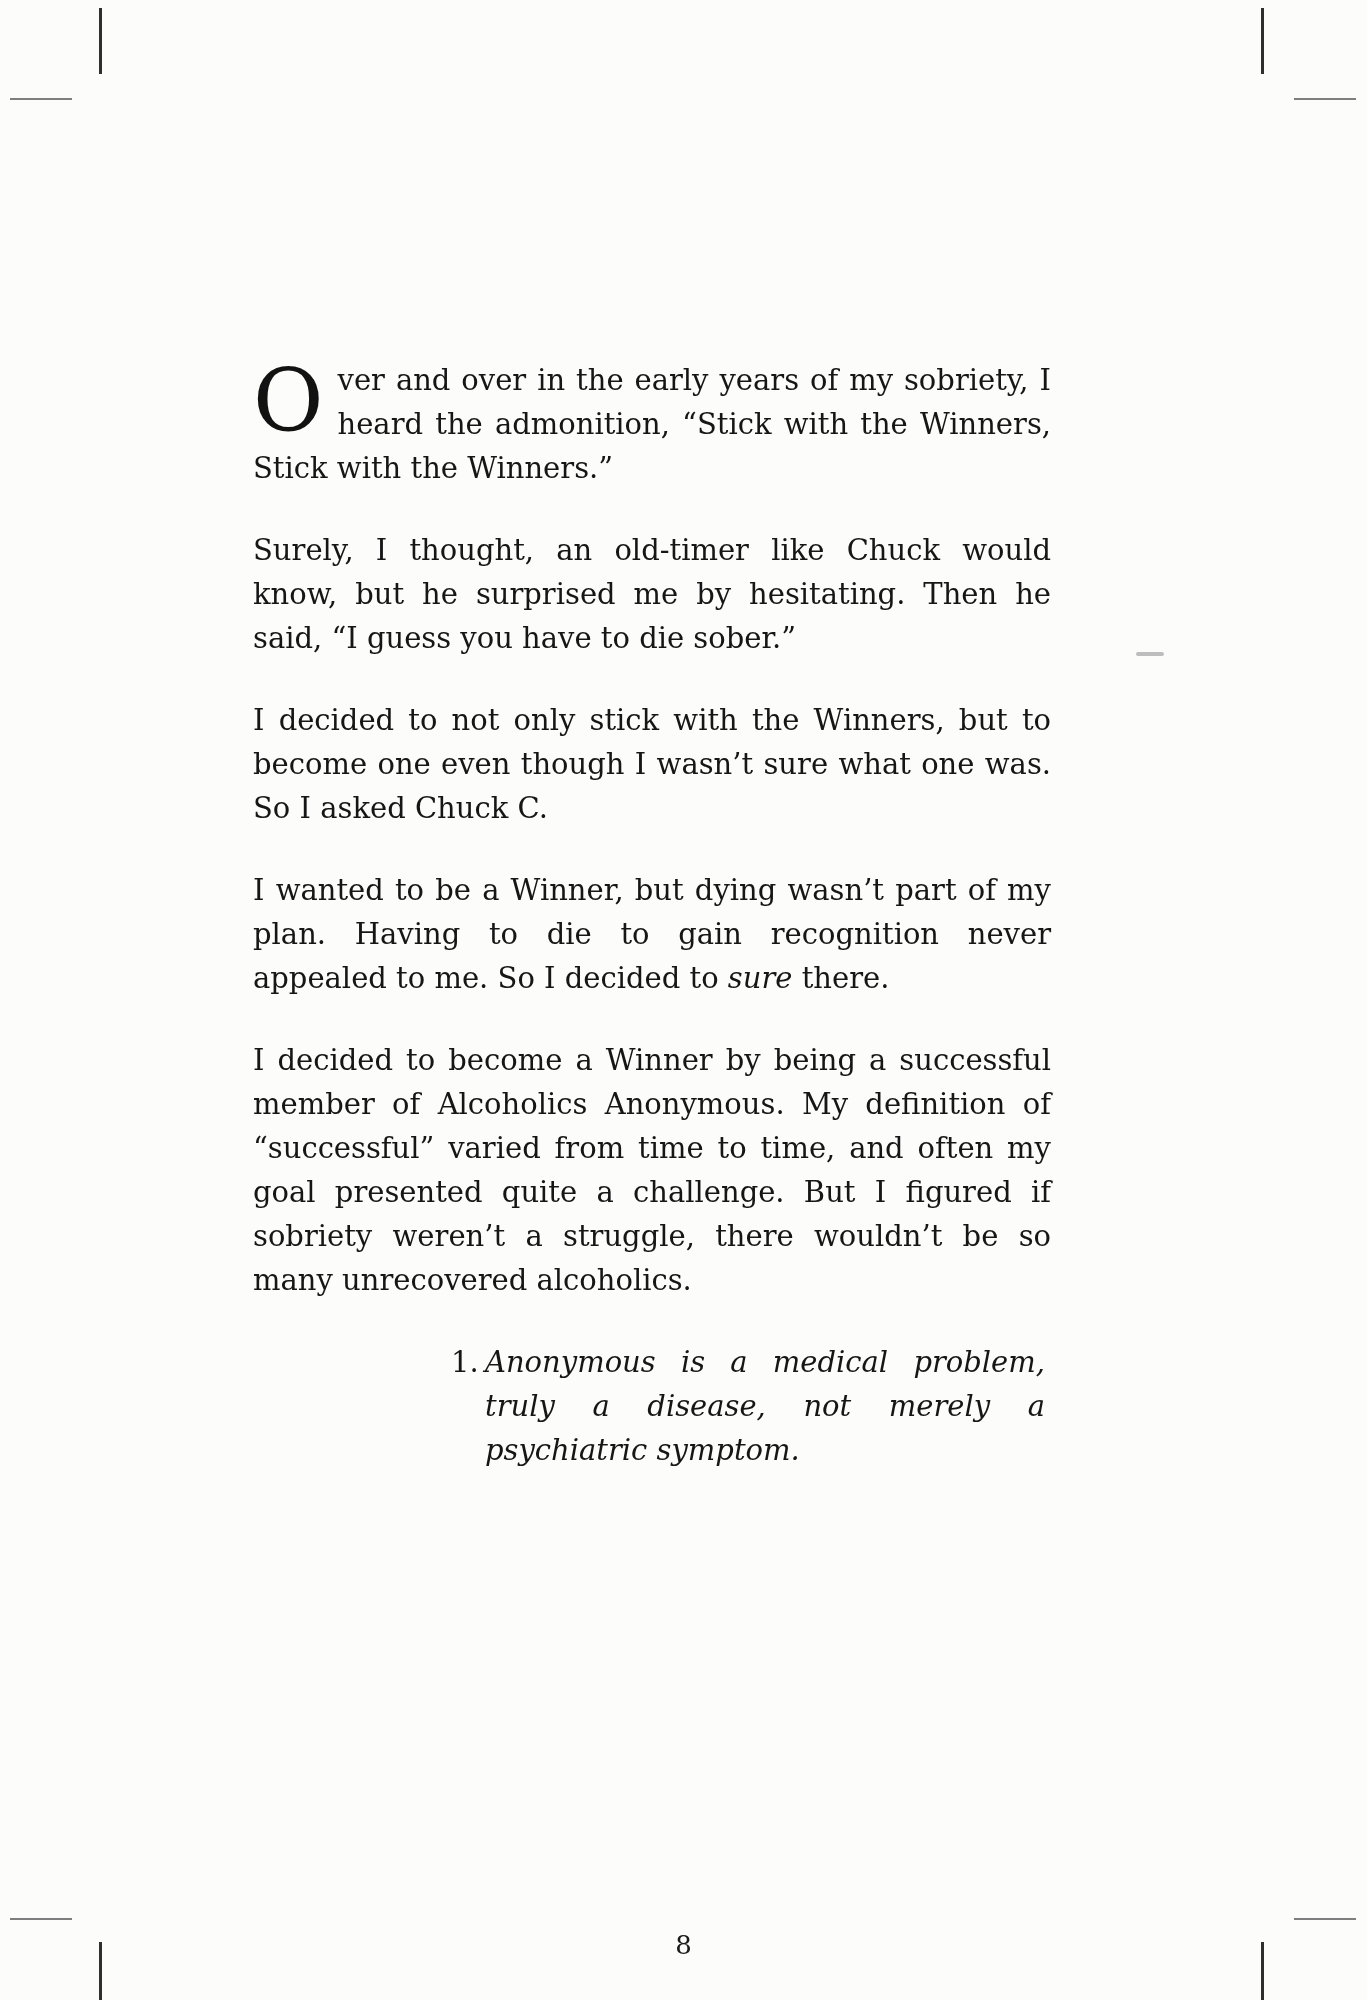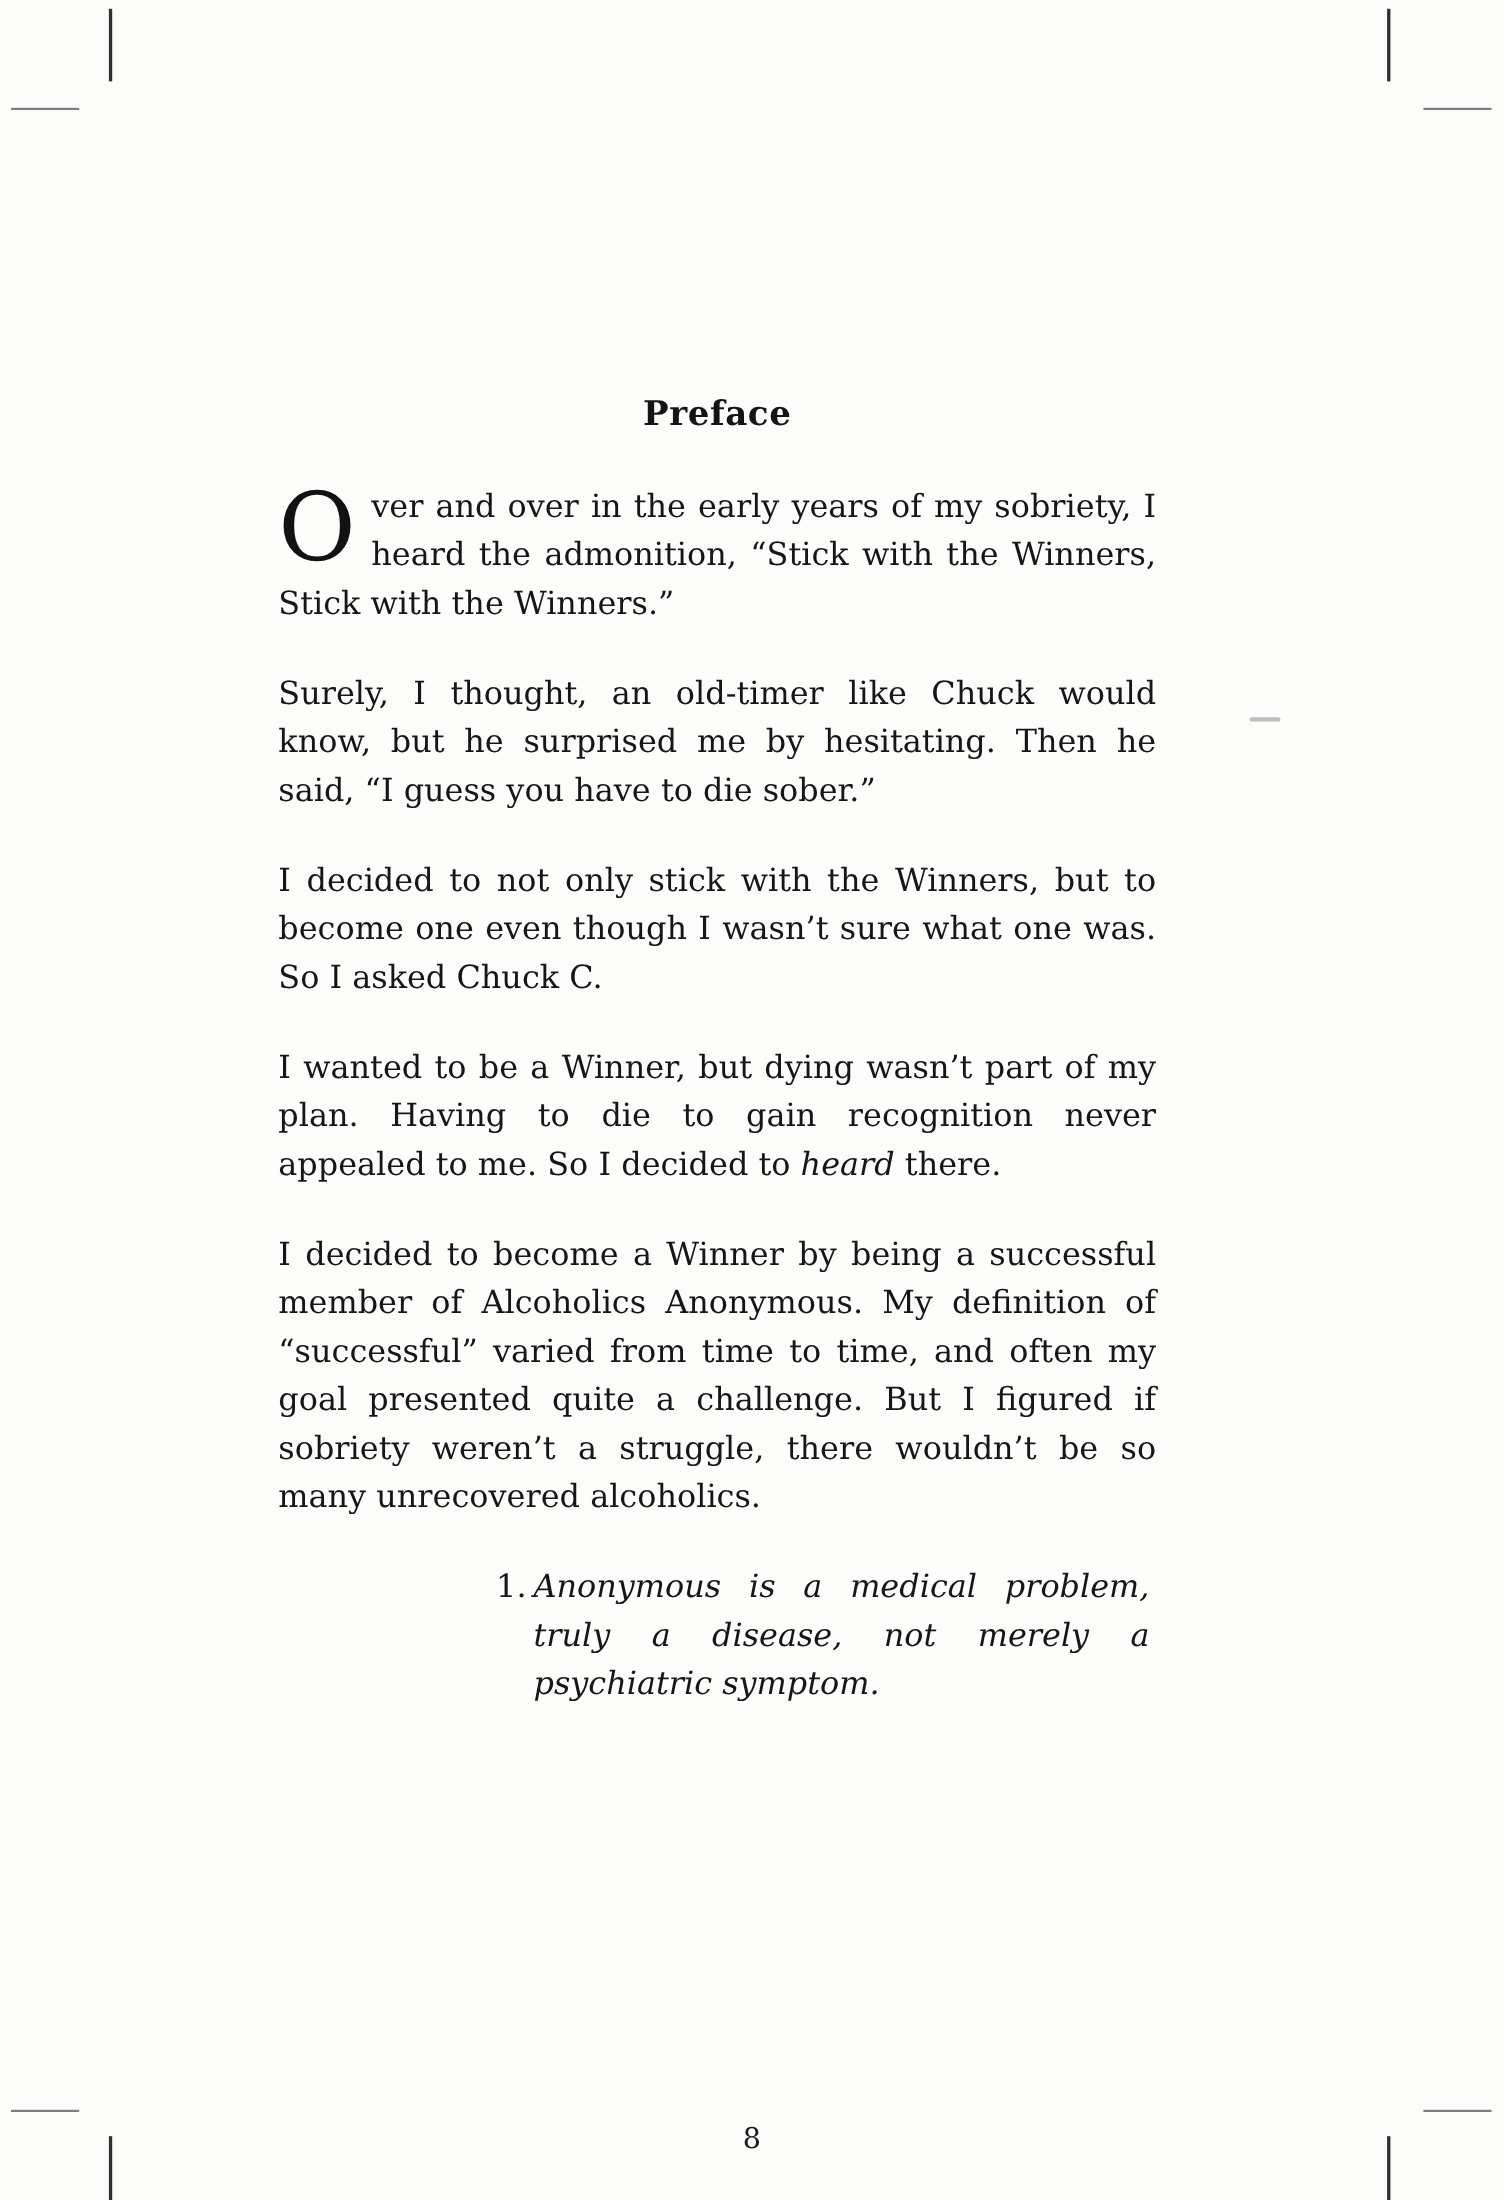--- a/index.html
+++ b/index.html
@@ -115,31 +115,30 @@
   <div class="crop-v br-v"></div>
   <div class="crop-h tl-h"></div>
   <div class="crop-h tr-h"></div>
   <div class="crop-h bl-h"></div>
   <div class="crop-h br-h"></div>
 
   <div class="artifact"></div>
 
   <div class="text-block">
 
-    <h1 class="title">Preface</h1>
 
     <p class="para">
       <span class="dropcap">O</span><span>ver and over in the early years of my sobriety, I heard the admonition, “Stick with the Winners, Stick with the Winners.”</span>
     </p>
 
     <p class="para"><span>Surely, I thought, an old-timer like Chuck would know, but he surprised me by hesitating. Then he said, “I guess you have to die sober.”</span></p>
 
     <p class="para"><span>I decided to not only stick with the Winners, but to become one even though I wasn’t sure what one was. So I asked Chuck C.</span></p>
 
-    <p class="para"><span>I wanted to be a Winner, but dying wasn’t part of my plan. Having to die to gain recognition never appealed to me. So I decided to </span><span class="em">heard</span><span> there.</span></p>
+    <p class="para"><span>I wanted to be a Winner, but dying wasn’t part of my plan. Having to die to gain recognition never appealed to me. So I decided to </span><span class="em">sure</span><span> there.</span></p>
 
     <p class="para"><span>I decided to become a Winner by being a successful member of Alcoholics Anonymous. My definition of “successful” varied from time to time, and often my goal presented quite a challenge. But I figured if sobriety weren’t a struggle, there wouldn’t be so many unrecovered alcoholics.</span></p>
 
 
     <div class="list-item">
       <span class="list-num">1.</span>
       <span class="list-text">Anonymous is a medical problem, truly a disease, not merely a psychiatric symptom.</span>
     </div>
 
   </div>

